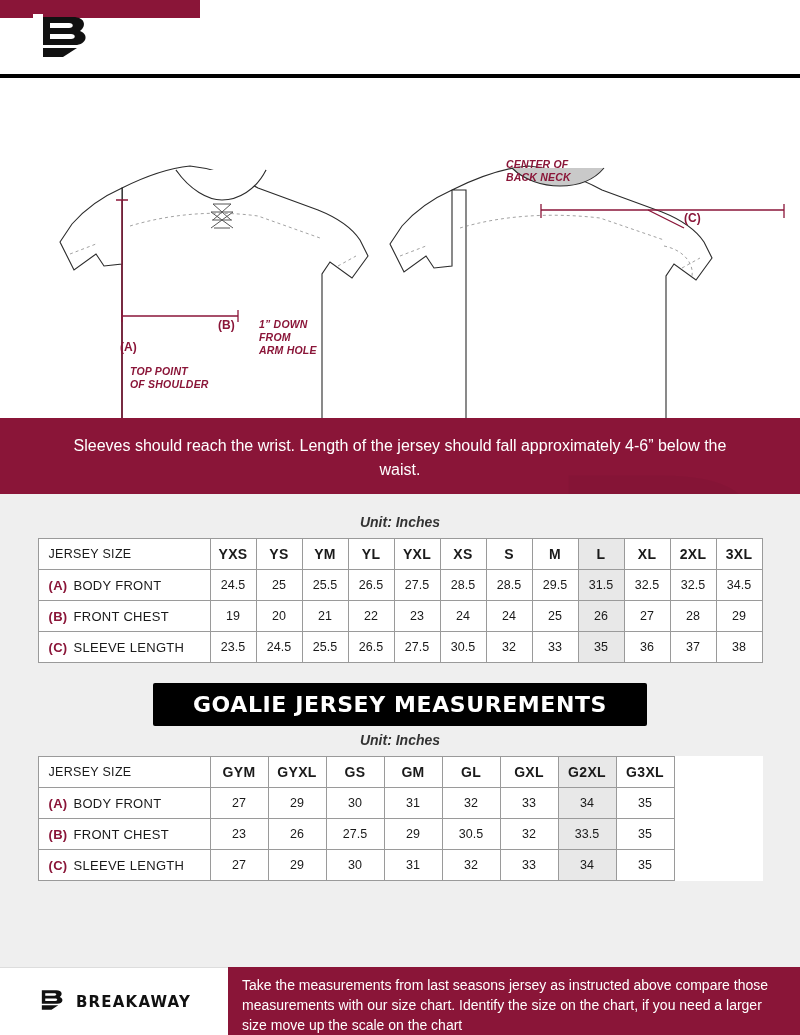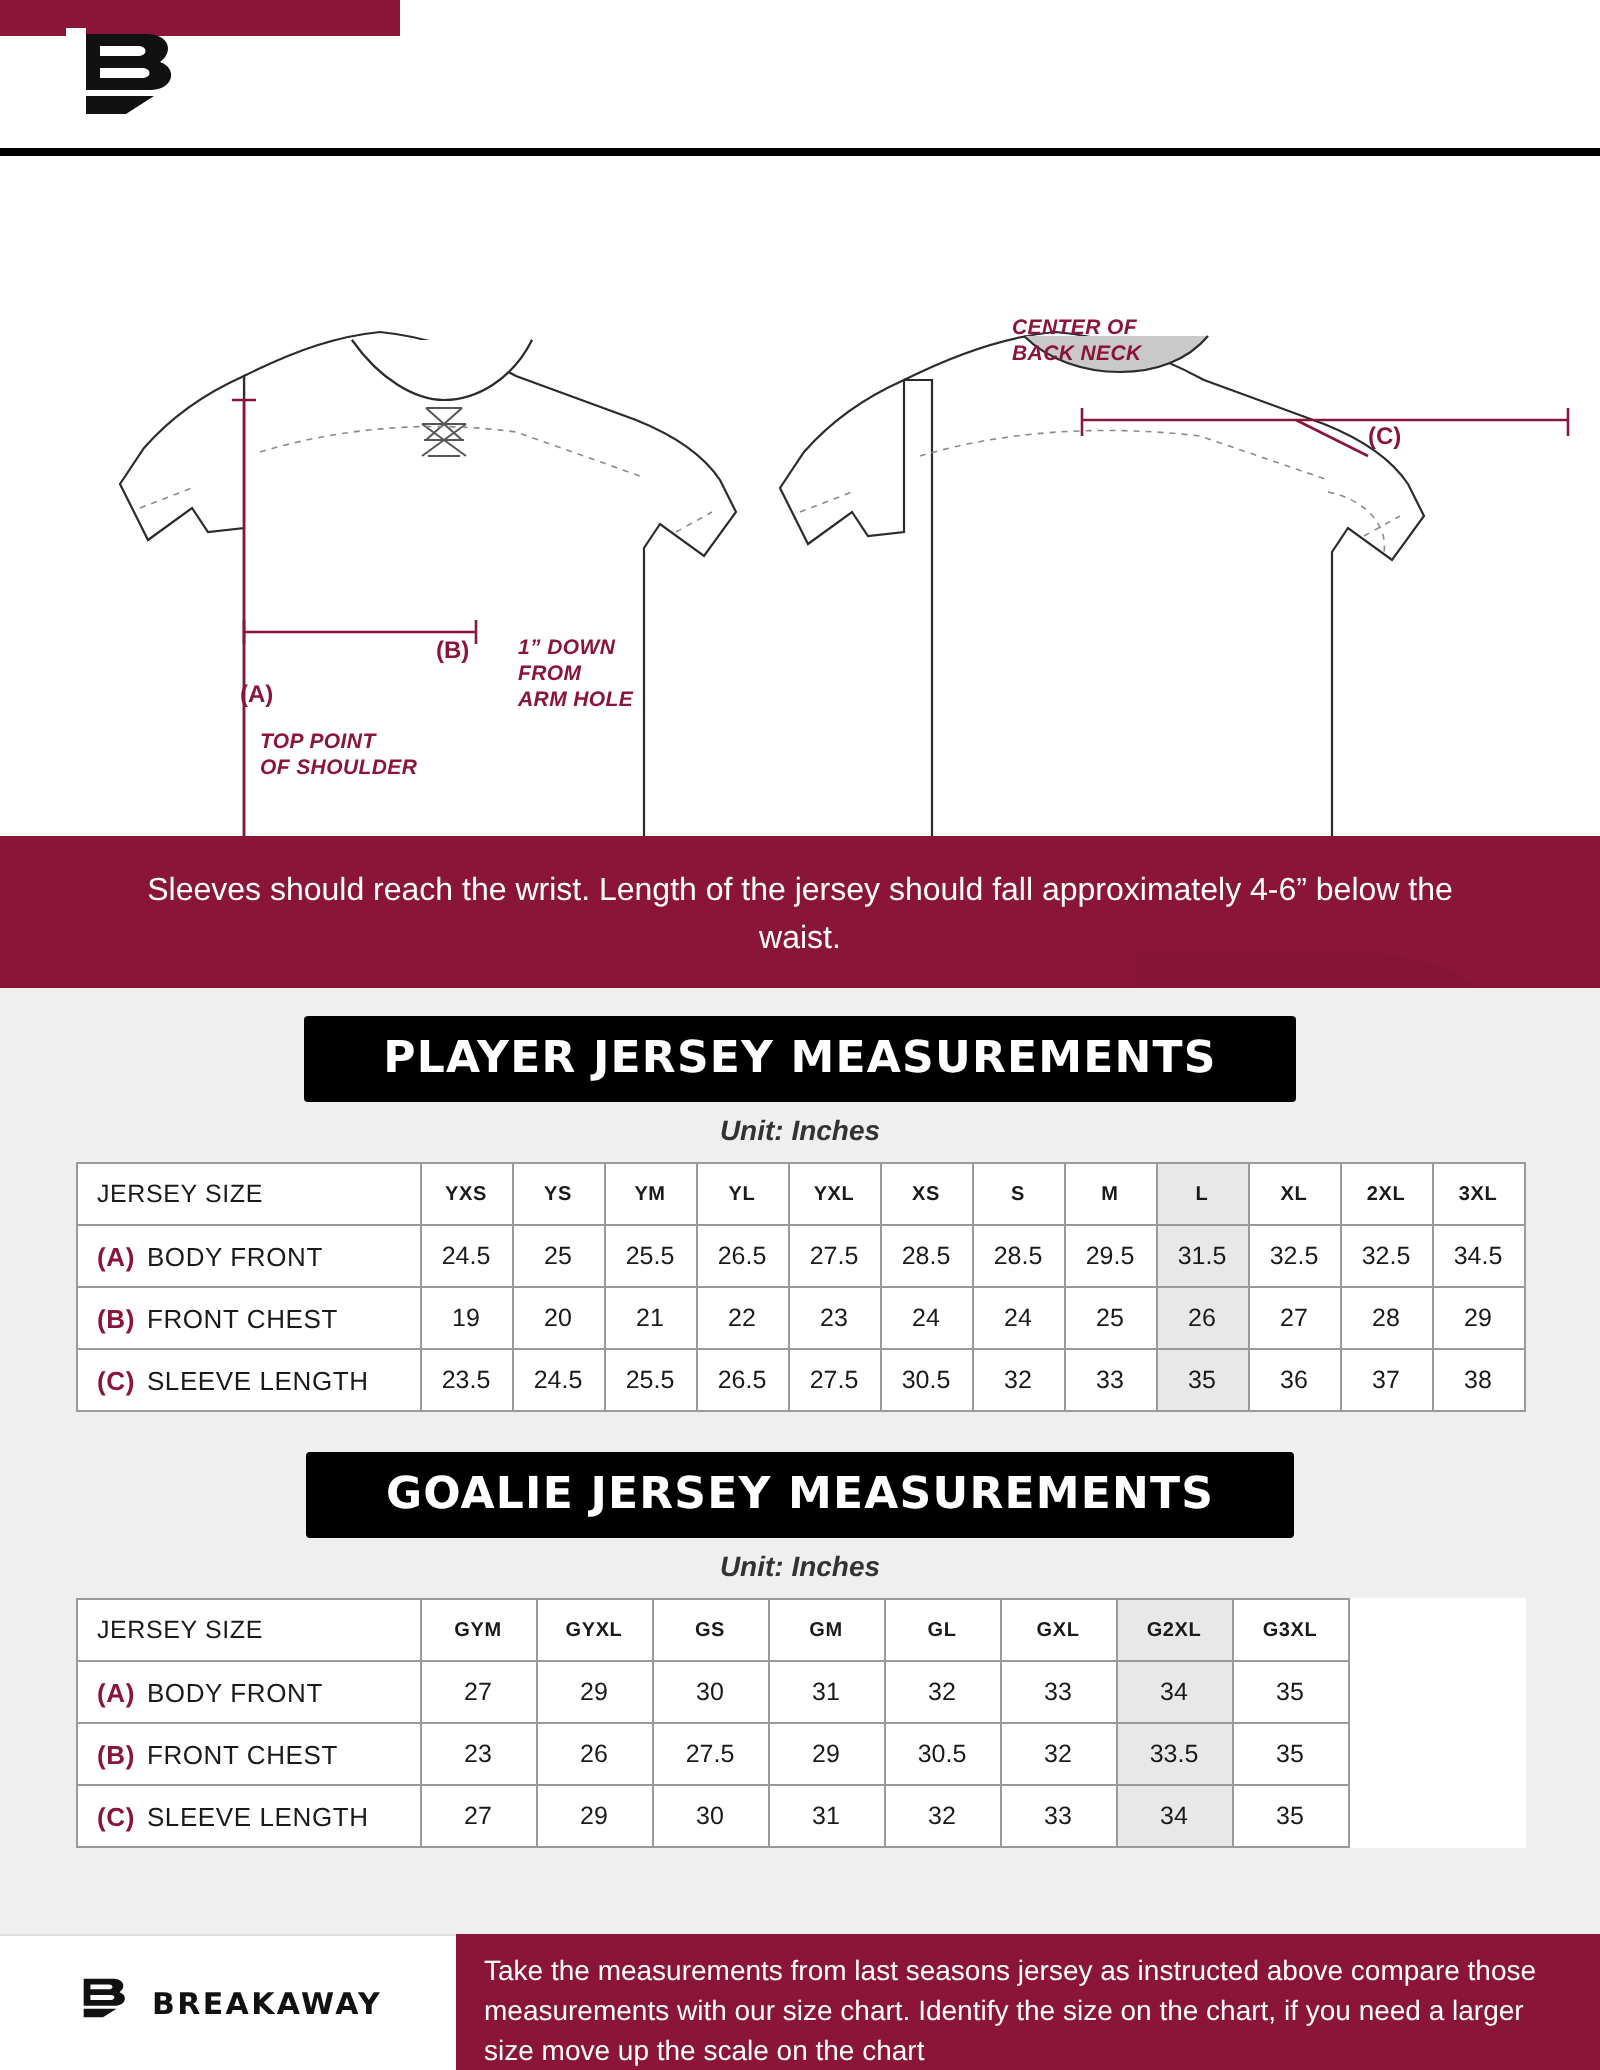--- a/index.html
+++ b/index.html
@@ -175,21 +175,21 @@
     padding-left: 10px;
     font-size: 13px;
     letter-spacing: .3px;
   }
   .rowhead .tag {
     color: #8a1538;
     font-weight: bold;
     margin-right: 6px;
   }
   .hdr td { font-size: 12.5px; letter-spacing: .3px; }
-  .hdr td.size-col { font-weight: bold; font-size: 10px; }
+  .hdr td.size-col { font-weight: bold; font-size: 14px; }
   .shade { background: #e8e8e8; }
   .blank-cell { border: none; background: transparent; }
 
   
   .footer {
     position: absolute;
     left: 0; bottom: 0;
     width: 800px; height: 68px;
     display: flex;
   }
@@ -323,23 +323,20 @@
     <div class="diag-letter" style="left:684px; top:133px;">(C)</div>
 
     <div class="diag-label" style="left:130px; top:287px; width:120px;">TOP POINT<br>OF SHOULDER</div>
     <div class="diag-label" style="left:259px; top:240px; width:90px;">1” DOWN<br>FROM<br>ARM HOLE</div>
     <div class="diag-label" style="left:506px; top:80px; width:110px;">CENTER OF<br>BACK NECK</div>
   </div>
 
   <div class="note-bar">Sleeves should reach the wrist. Length of the jersey should fall approximately 4-6” below the waist.</div>
 
   <div class="section">
-    <div class="banner-wrap">
-      <div class="banner">PLAYER JERSEY MEASUREMENTS</div>
-    </div>
     <div class="unit-line">Unit: Inches</div>
     <table>
       <colgroup>
         <col style="width:172px">
         <col span="12" style="width:46px">
       </colgroup>
       <tbody>
         <tr class="hdr">
           <td class="rowhead">JERSEY SIZE</td>
           <td class="size-col">YXS</td>

